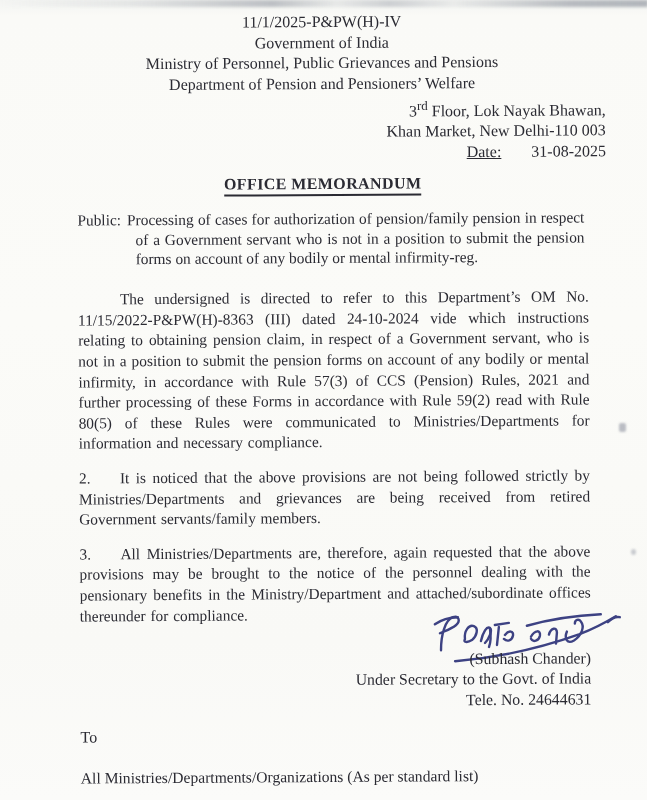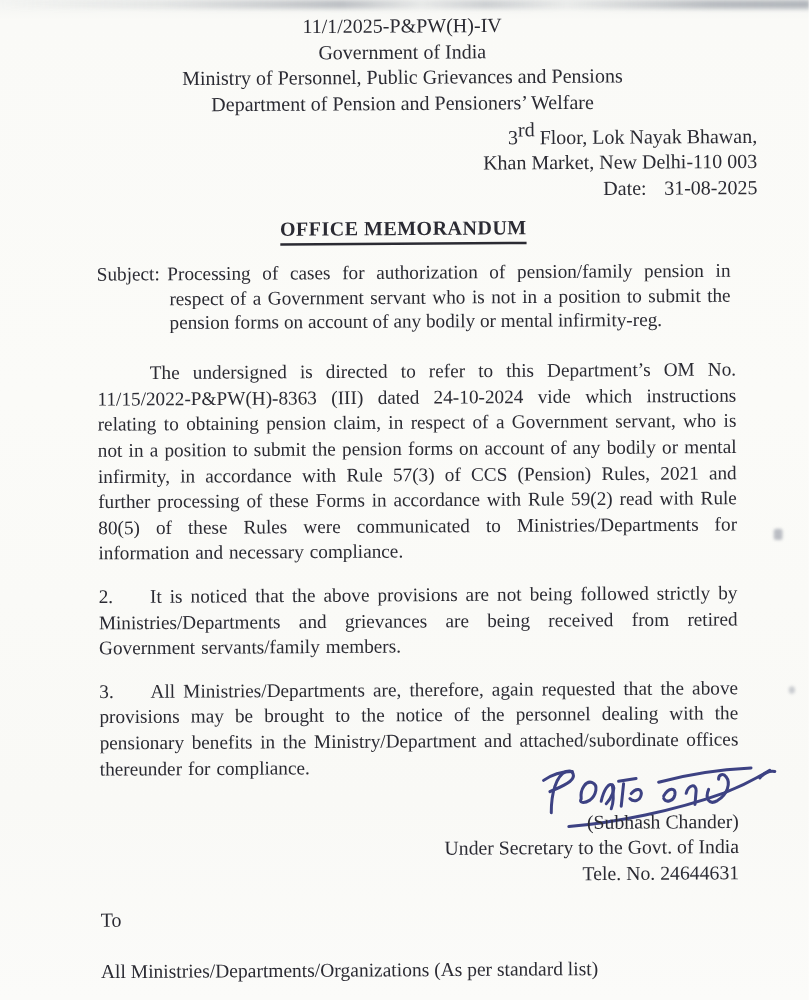--- a/index.html
+++ b/index.html
@@ -41,22 +41,22 @@
     text-align: center;
     font-size: 16px;
     line-height: 20.5px;
   }
   .addr {
     margin: 8px 40px 0 0;
     text-align: right;
     font-size: 16px;
     line-height: 20.3px;
   }
-  .addr sup { font-size: 16px; line-height: 0; }
-  .date-label { margin-right: 14px; }
+  .addr sup { font-size: 13px; line-height: 0; }
+  .date-label { margin-right: 30px; text-decoration: underline; }
   .title-row { text-align: center; margin-top: 12px; }
   .title-row .t {
     display: inline-block;
     font-weight: bold;
     font-size: 16px;
     letter-spacing: .4px;
     border-bottom: 2px solid #2b2b33;
     padding-bottom: 1px;
   }
   .subject {
@@ -114,21 +114,21 @@
       <div><span>3</span><sup>rd</sup><span> Floor, Lok Nayak Bhawan,</span></div>
       <div>Khan Market, New Delhi-110 003</div>
       <div><span class="date-label">Date:</span><span>31-08-2025</span></div>
     </div>
 
     <div class="title-row">
       <span class="t">OFFICE MEMORANDUM</span>
     </div>
 
     <div class="subject">
-      <span class="lbl">Subject:</span><span>Processing of cases for authorization of pension/family pension in respect of a Government servant who is not in a position to submit the pension forms on account of any bodily or mental infirmity-reg.</span>
+      <span class="lbl">Public:</span><span>Processing of cases for authorization of pension/family pension in respect of a Government servant who is not in a position to submit the pension forms on account of any bodily or mental infirmity-reg.</span>
     </div>
 
     <p class="para p1">The undersigned is directed to refer to this Department’s OM No. 11/15/2022-P&amp;PW(H)-8363 (III) dated 24-10-2024 vide which instructions relating to obtaining pension claim, in respect of a Government servant, who is not in a position to submit the pension forms on account of any bodily or mental infirmity, in accordance with Rule 57(3) of CCS (Pension) Rules, 2021 and further processing of these Forms in accordance with Rule 59(2) read with Rule 80(5) of these Rules were communicated to Ministries/Departments for information and necessary compliance.</p>
 
     <p class="para pn"><span class="pnum">2.</span><span>It is noticed that the above provisions are not being followed strictly by Ministries/Departments and grievances are being received from retired Government servants/family members.</span></p>
 
     <p class="para pn"><span class="pnum">3.</span><span>All Ministries/Departments are, therefore, again requested that the above provisions may be brought to the notice of the personnel dealing with the pensionary benefits in the Ministry/Department and attached/subordinate offices thereunder for compliance.</span></p>
 
     <div class="sign-block">
       <svg viewBox="0 0 196 56" fill="none" xmlns="http://www.w3.org/2000/svg">

